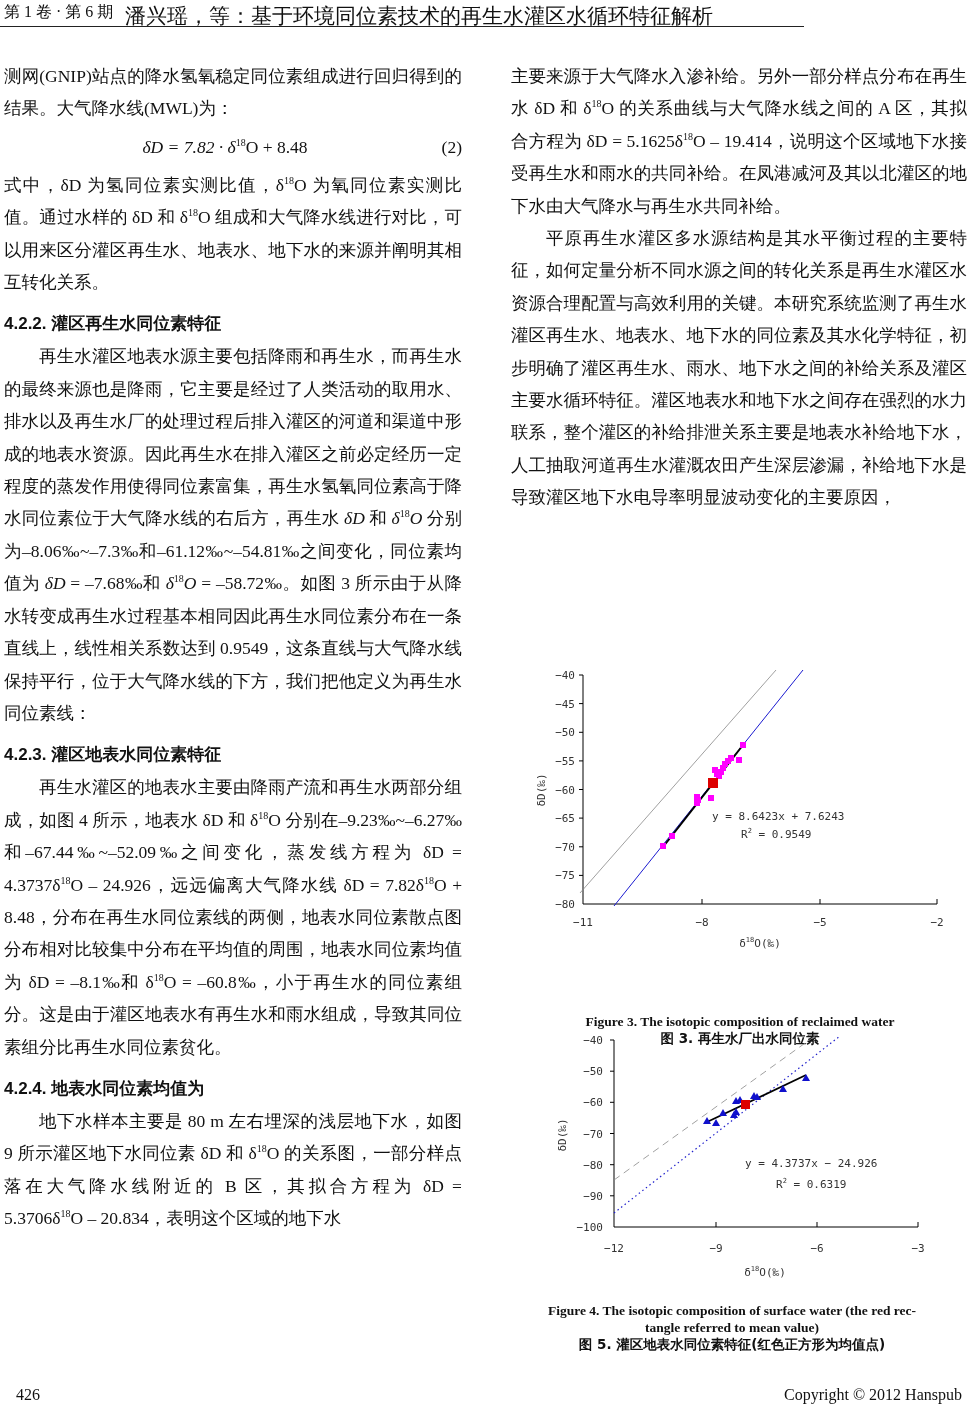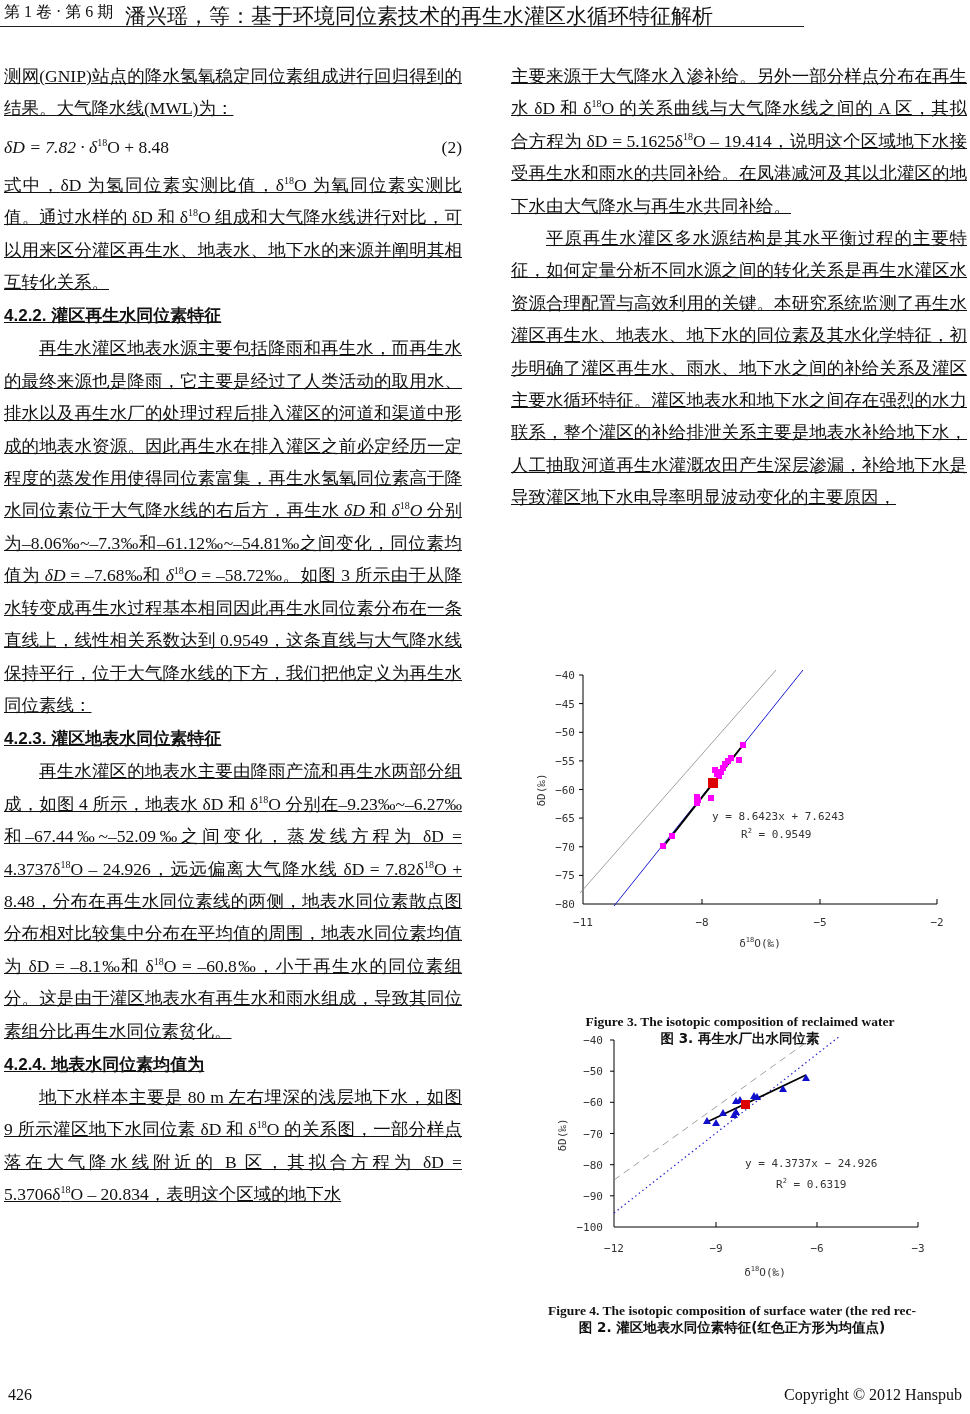--- a/index.html
+++ b/index.html
@@ -1,33 +1,33 @@
 <!DOCTYPE html>
 <html><head>
 <meta charset="utf-8">
 <style>
   html, body { margin:0; padding:0; background:#fff; }
   body { width:970px; height:1414px; position:relative; overflow:hidden;
          font-family:"Liberation Serif","DejaVu Serif",serif; color:#111; }
   .hdr { position:absolute; left:0; top:0; width:804px; height:26px; border-bottom:1.5px solid #222; }
   .hdr .left { position:absolute; left:4px; top:2px; font-size:16px; }
   .hdr .center { position:absolute; left:125px; top:2px; font-size:21px; }
-  .col { position:absolute; font-size:17.5px; line-height:32.4px;text-decoration:underline; }
+  .col { position:absolute; font-size:17.5px; line-height:32.4px; }
   .colL { left:4px; top:60px; width:458px; }
   .colR { left:511px; top:60px; width:456px; }
   .p { text-align:justify; text-align-last:left; margin:0; }
   .indent { text-indent:2em; }
   .eq { position:relative; height:40px; line-height:40px; font-size:17.5px; margin:2px 0; }
-  .eq .body { position:absolute; left:0; right:16px; text-align:left; }
+  .eq .body { position:absolute; left:0; right:16px; text-align:center; }
   .eq .num { position:absolute; right:0; }
-  .h3 { font-family:"Liberation Sans","DejaVu Sans",sans-serif; font-weight:bold; font-size:17px; margin:2px 0 0 0; line-height:32px; }
+  .h3 { font-family:"Liberation Sans","DejaVu Sans",sans-serif; font-weight:bold; font-size:17px; margin:10px 0 0 0; line-height:32px; }
   .h2 { font-family:"Liberation Sans","DejaVu Sans",sans-serif; font-weight:bold; font-size:20px; margin:14px 0 14px 0; line-height:34px; }
   i { font-style:italic; }
   sup { font-size:10px; vertical-align:7px; line-height:0; }
-  .footer-left { position:absolute; left:8px; top:1386px; font-size:16px; }
+  .footer-left { position:absolute; left:16px; top:1386px; font-size:16px; }
   .footer-right { position:absolute; right:8px; top:1386px; font-size:16px; }
   .caption { position:absolute; text-align:center; font-family:"Liberation Serif",serif; font-weight:bold; font-size:13.5px; line-height:17px; }
   .caption .cn { font-family:"DejaVu Sans",sans-serif; font-size:13.5px; }
   svg text { font-family:"DejaVu Sans Mono","Liberation Mono",monospace; }
 </style>
 </head>
 <body>
 
 <div class="hdr">
   <span class="left">第 1 卷 · 第 6 期</span>
@@ -181,17 +181,18 @@
   </g>
   <rect x="741" y="1100" width="9" height="9" fill="#dd0000"></rect>
   <text x="745" y="1167" font-size="11" fill="#333">y = 4.3737x − 24.926</text>
   <text x="776" y="1188" font-size="11" fill="#333"><tspan>R</tspan><tspan font-size="7" dy="-5">2</tspan><tspan dy="5"> = 0.6319</tspan></text>
   <text x="566" y="1135" font-size="11" fill="#333" text-anchor="middle" transform="rotate(-90 566 1135)" font-family="Liberation Serif,serif">δD(‰)</text>
   <text x="765" y="1276" font-size="11" fill="#333" text-anchor="middle" font-family="Liberation Serif,serif"><tspan>δ</tspan><tspan font-size="7" dy="-5">18</tspan><tspan dy="5">O(‰)</tspan></text>
 </svg>
 
 <div class="caption" style="left:502px;top:1302px;width:460px;">
   <div>Figure 4. The isotopic composition of surface water (the red rec-</div>
-  <div class="cn">图 2.  灌区地表水同位素特征(红色正方形为均值点)</div>
+  <div>tangle referred to mean value)</div>
+  <div class="cn">图 5.  灌区地表水同位素特征(红色正方形为均值点)</div>
 </div>
 
 <div class="footer-left">426</div>
 <div class="footer-right">Copyright © 2012 Hanspub</div>
 
 </body></html>

